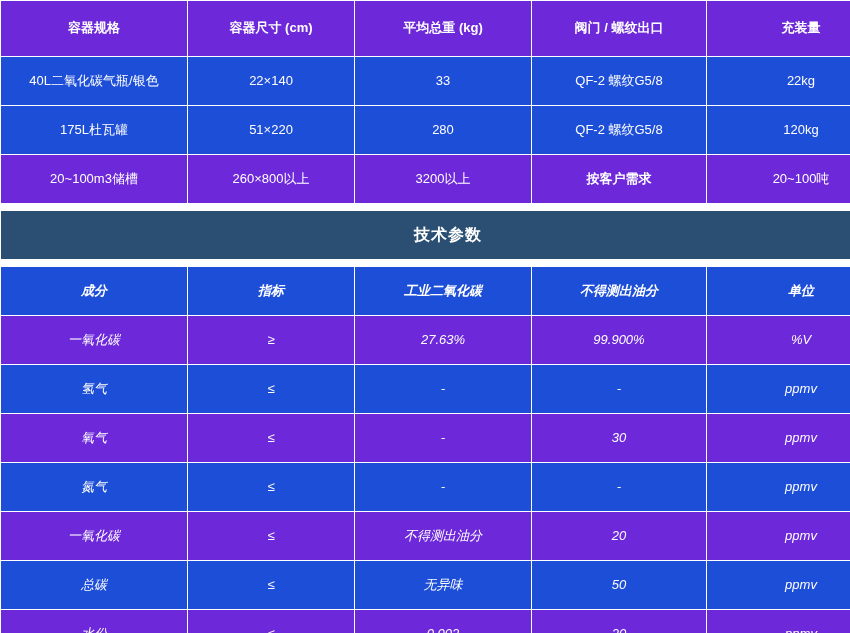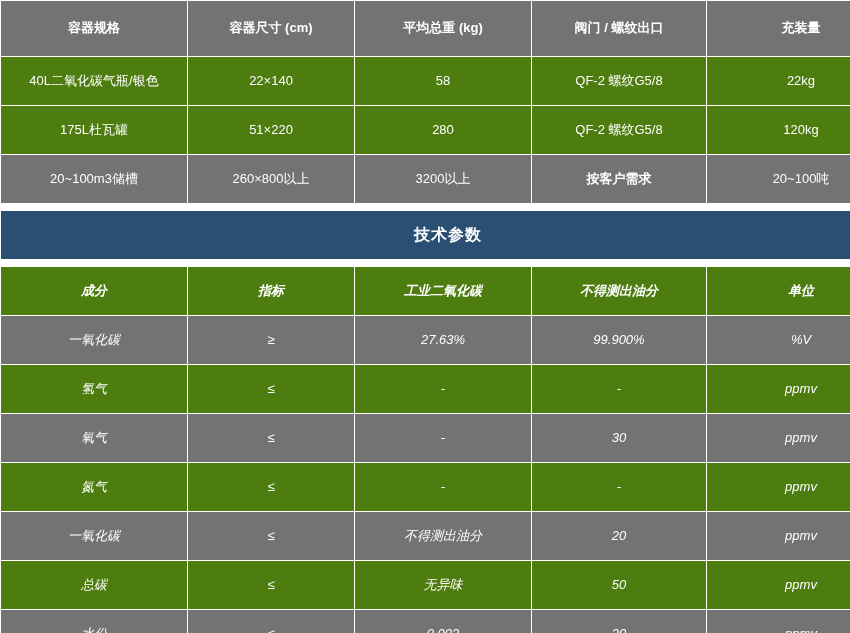--- a/index.html
+++ b/index.html
@@ -34,22 +34,22 @@
     line-height: 1.3;
   }
   
   .c0 { width: 178px; }
   .c1 { width: 158px; margin-top: 29px; }
   .c2 { width: 168px; margin-top: 12px; }
   .c3 { width: 166px; }
   .c4 { width: 180px; }
 
   
-  .dark  { background: #737373; }
-  .light { background: #4d7c0f; }
+  .dark  { background: #6d28d9; }
+  .light { background: #1d4ed8; }
   .banner {
     background: #2a4f73;
     font-size: 16px;
     font-weight: bold;
     letter-spacing: 1px;
     height: 48px;
   }
   .row-h1 { height: 55px; }
   .row-h2 { height: 48px; }
   .param-row { height: 48px; font-style: italic; }
@@ -71,21 +71,21 @@
       <tr>
         <td class="c0 dark row-h1 bold">容器规格</td>
         <td class="c1 dark row-h1 bold">容器尺寸 (cm)</td>
         <td class="c2 dark row-h1 bold">平均总重 (kg)</td>
         <td class="c3 dark row-h1 bold">阀门 / 螺纹出口</td>
         <td class="c4 dark row-h1 bold">充装量</td>
       </tr>
       <tr>
         <td class="c0 light row-h2">40L二氧化碳气瓶/银色</td>
         <td class="c1 light row-h2">22×140</td>
-        <td class="c2 light row-h2">58</td>
+        <td class="c2 light row-h2">33</td>
         <td class="c3 light row-h2">QF-2 螺纹G5/8</td>
         <td class="c4 light row-h2">22kg</td>
       </tr>
       <tr>
         <td class="c0 light row-h2">175L杜瓦罐</td>
         <td class="c1 light row-h2">51×220</td>
         <td class="c2 light row-h2">280</td>
         <td class="c3 light row-h2">QF-2 螺纹G5/8</td>
         <td class="c4 light row-h2">120kg</td>
       </tr>

